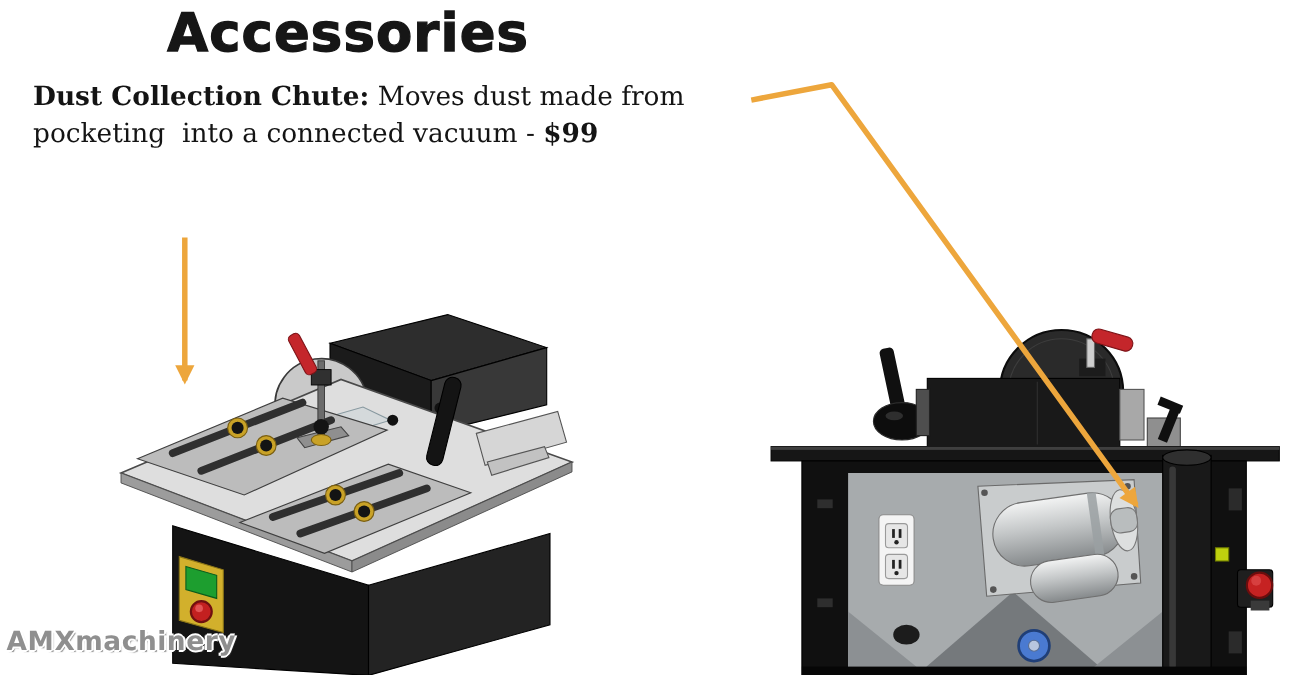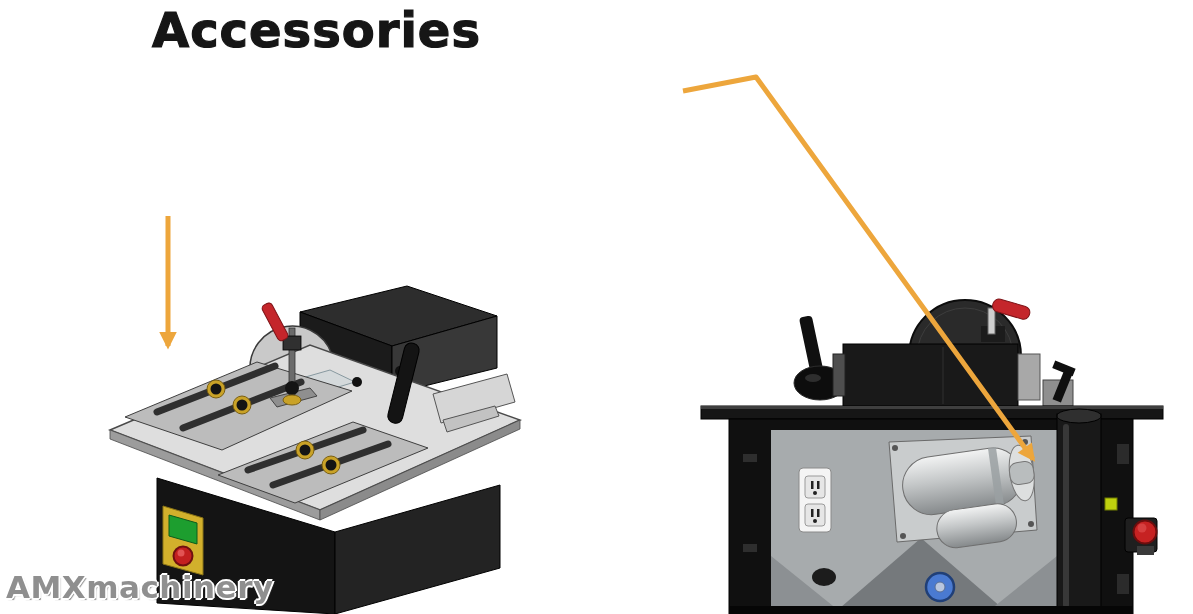--- a/index.html
+++ b/index.html
@@ -23,34 +23,36 @@
   .figure { position:absolute; z-index:1; }
   .fig-left  { left:95px;  top:270px; width:430px; height:345px; }
   .fig-right { left:693px; top:294px; width:475px; height:320px; }
   .overlay {
     position:absolute; left:0; top:0; width:1193px; height:614px;
     z-index:5; pointer-events:none;
   }
   .watermark {
     position:absolute; left:6px; top:569px; z-index:6;
     font-family:"DejaVu Sans", "Liberation Sans", sans-serif;
-    font-weight:bold; font-size:31px; letter-spacing:0.5px; color:#8f8f8f;
+    font-weight:bold; font-size:24px; letter-spacing:0.5px; color:#8f8f8f;
     text-shadow:-2px 0 0 #fff, 2px 0 0 #fff, 0 -2px 0 #fff, 0 2px 0 #fff,
                 -1px -1px 0 #fff, 1px 1px 0 #fff, 2px 2px 1px rgba(60,60,60,0.55);
   }
   svg { display:block; }
 </style>
 </head>
 <body>
 
 <div class="canvas">
 
   <h1 class="page-title">Accessories</h1>
 
   <p class="desc">
+    <span class="line"><b>Dust Collection Chute:</b><span> Moves dust made from</span></span>
+    <span class="line"><span>pocketing  into a connected vacuum - </span><b>$99</b></span>
   </p>
 
   <div class="figure fig-left">
     <svg width="430" height="345" viewBox="0 0 430 345">
       <defs>
         <linearGradient id="silver" x1="0" y1="0" x2="0" y2="1">
           <stop offset="0" stop-color="#f2f3f3"></stop>
           <stop offset="0.45" stop-color="#c3c6c7"></stop>
           <stop offset="1" stop-color="#85898b"></stop>
         </linearGradient>

